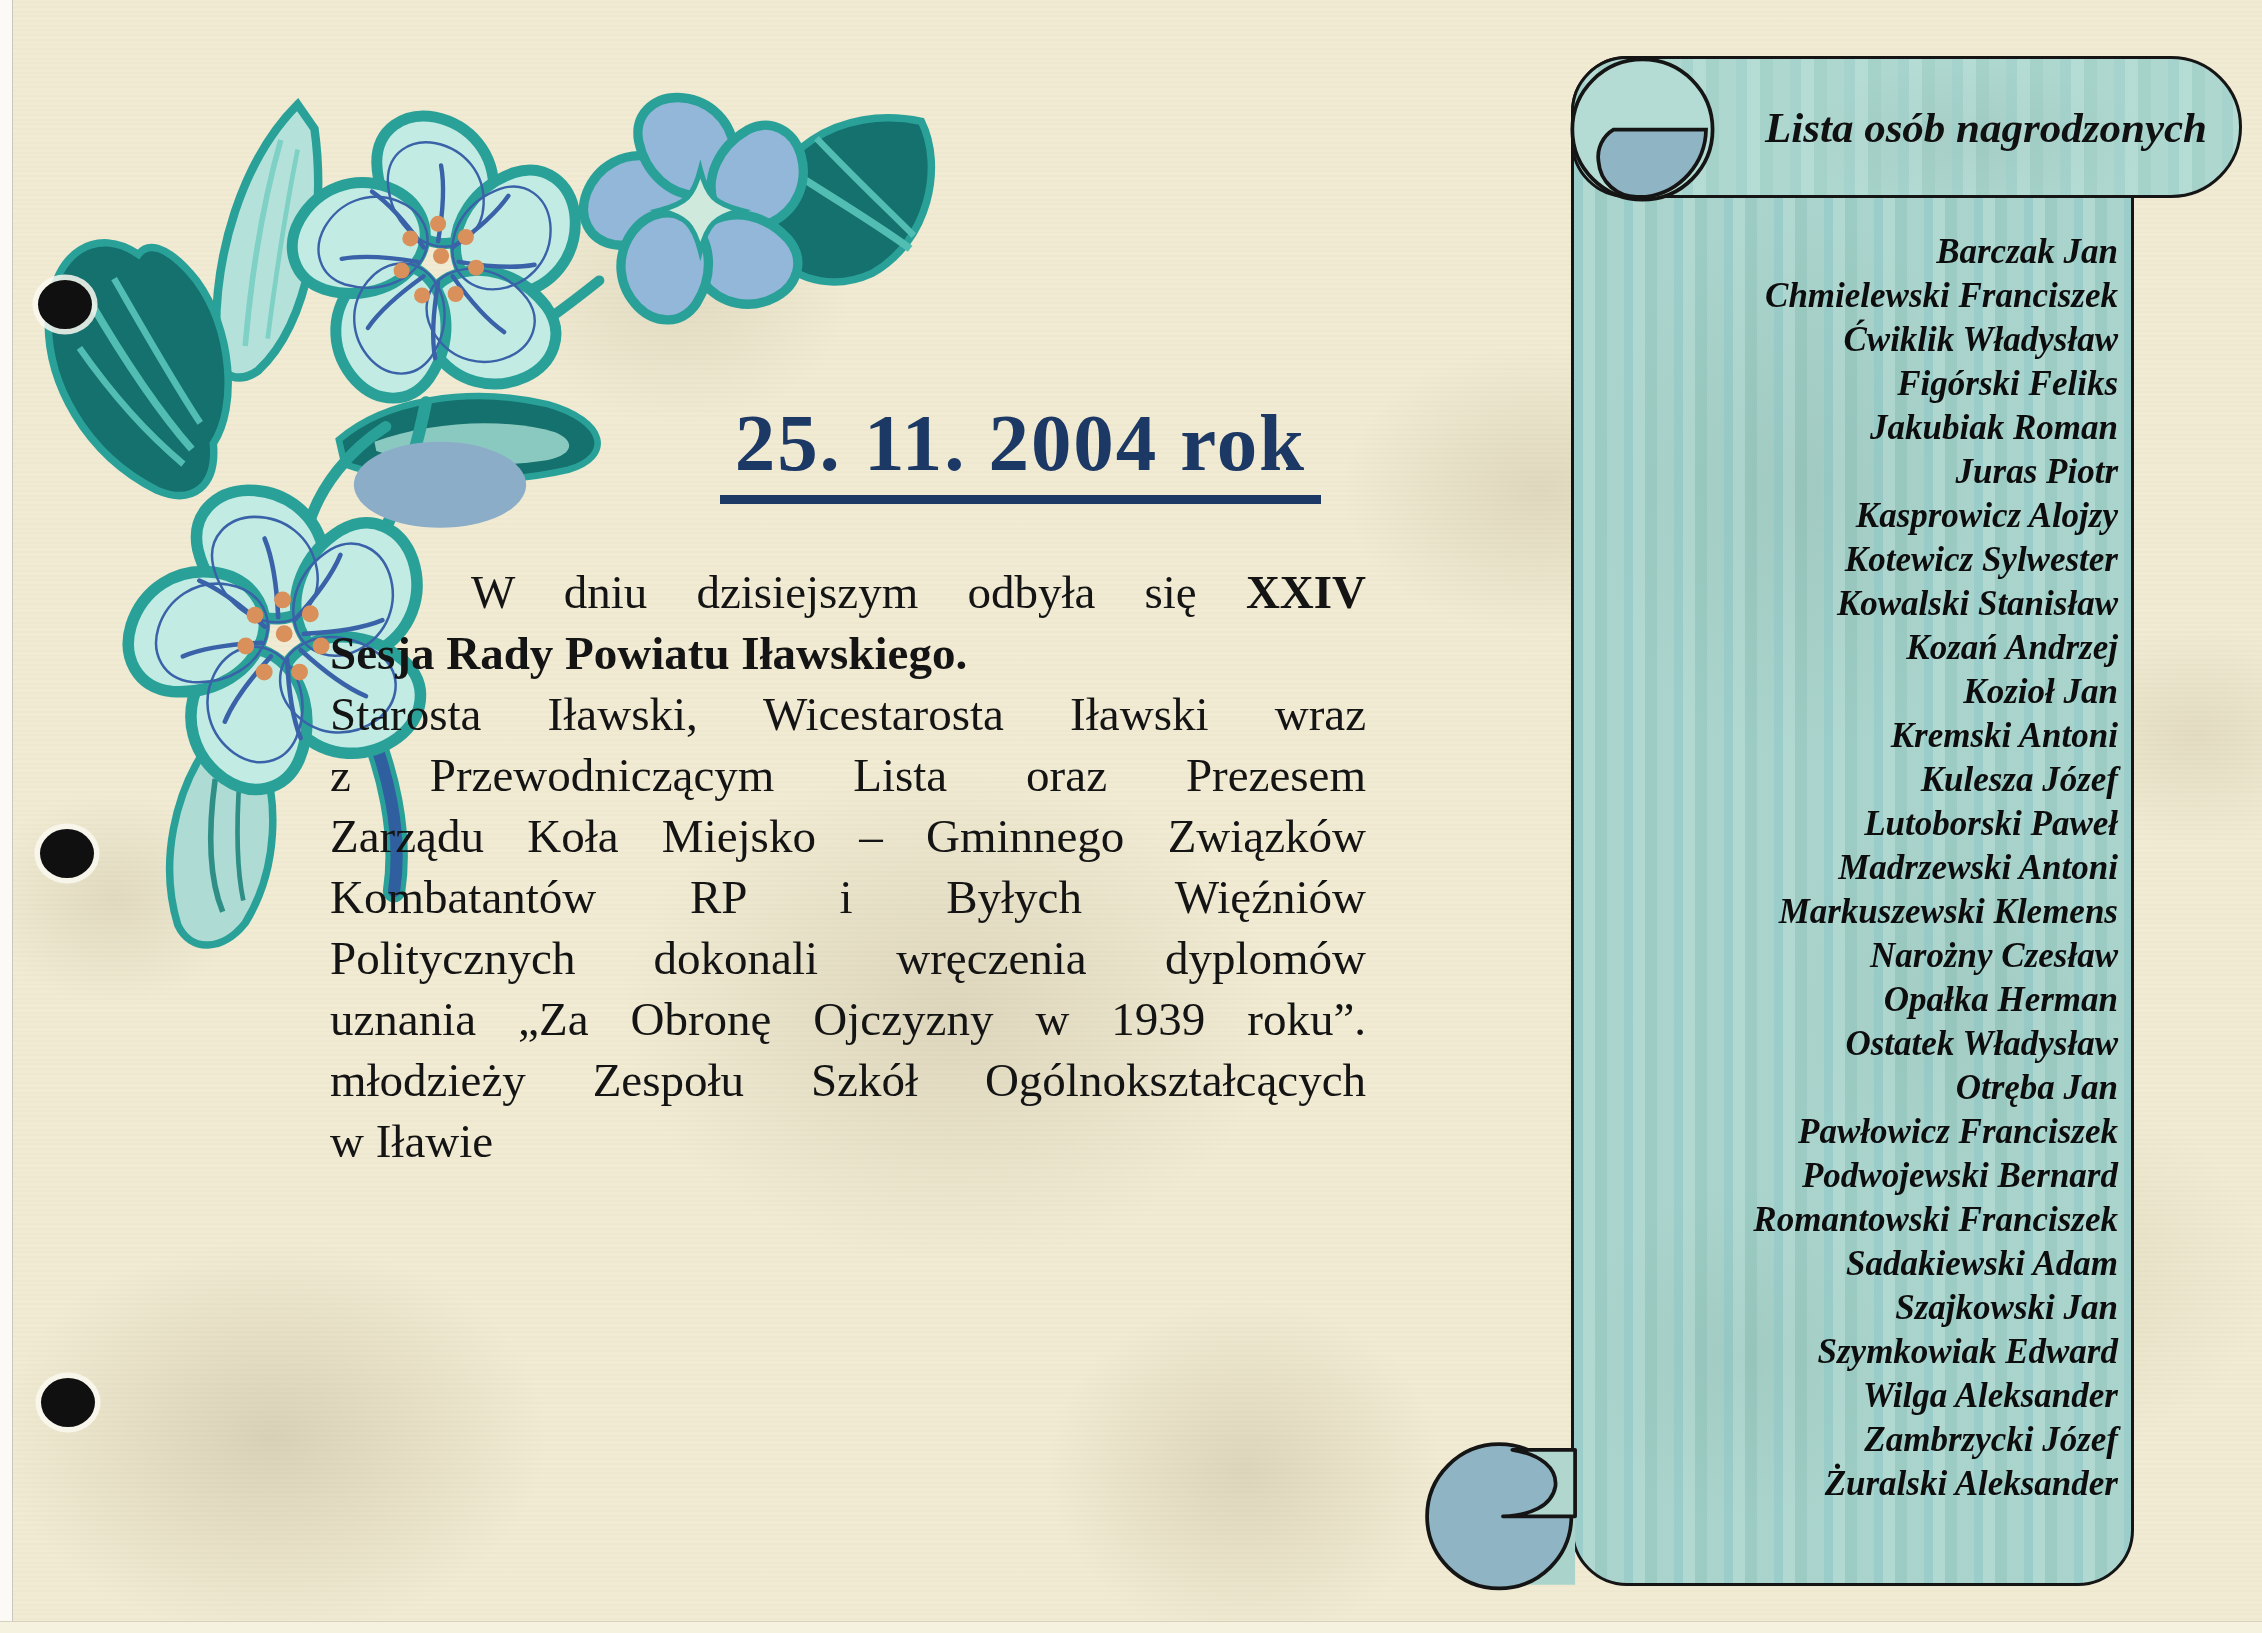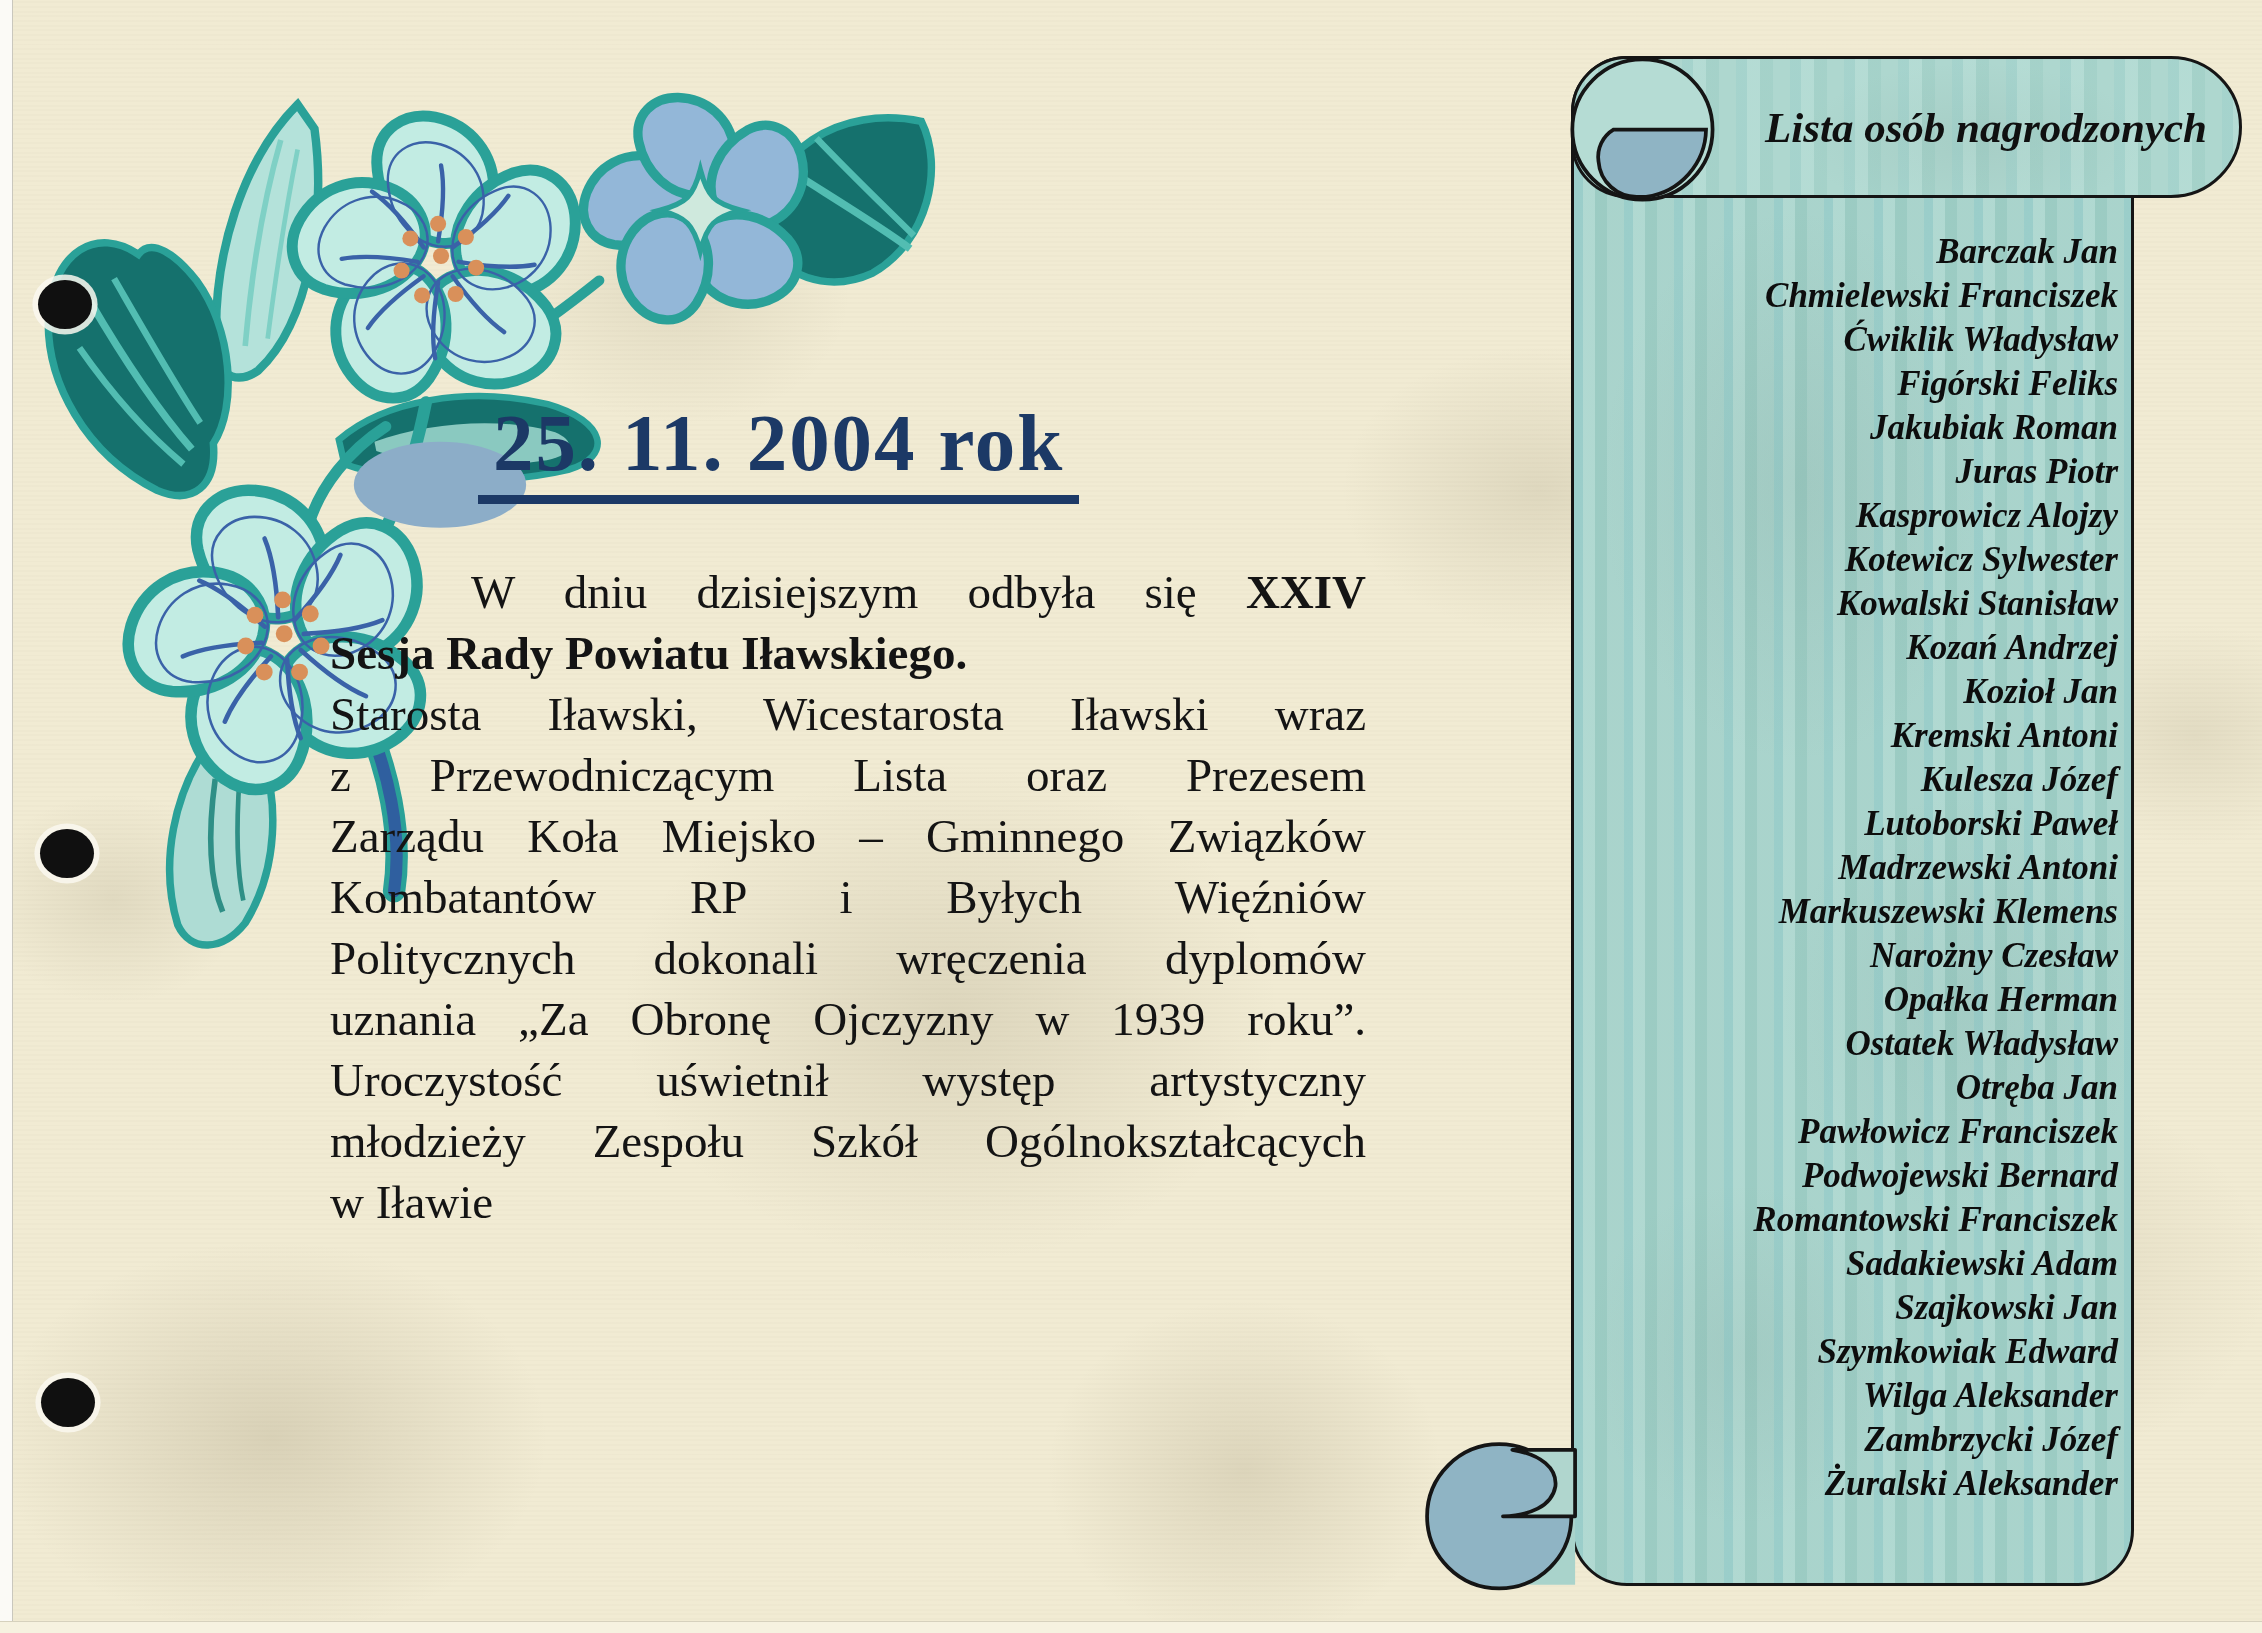--- a/index.html
+++ b/index.html
@@ -23,21 +23,21 @@
     background:#fbfaf6;border-right:0.9px solid #c9c7bd;z-index:6;}
   .scan-edge-bottom{position:absolute;left:0;top:1621px;width:100%;height:13px;
     background:#f6f2e0;border-top:0.9px solid rgba(120,110,85,.25);z-index:6;}
 
   .binder-hole{position:absolute;width:54px;height:49px;border-radius:50%;
     background:#101010;box-shadow:0 0 0 5.6px rgba(250,248,240,.85);z-index:5;}
 
   .flower{position:absolute;left:9.4px;top:23.4px;z-index:1;}
 
   
-  .title-wrap{position:absolute;left:478px;top:401px;width:843px;text-align:left;z-index:2;font-family:Liberation Serif, serif;}
+  .title-wrap{position:absolute;left:478px;top:401px;width:843px;text-align:right;z-index:2;font-family:Liberation Serif, serif;}
   .title-wrap span{display:inline-block;font-size:81px;font-weight:700;letter-spacing:1.9px;
     color:#1c3966;border-bottom:9.4px solid #1c3966;padding:0 15px 9.4px;line-height:1.05;}
   .article{position:absolute;left:330px;top:562px;width:1036px;z-index:2;
     font-size:47px;color:#141414;}
   .tline{height:61px;line-height:61px;white-space:nowrap;text-align:left;}
   .tline.just{white-space:normal;text-align:justify;text-align-last:justify;text-justify:inter-word;}
   .tline.ind{padding-left:141px;}
   .tline.ind.just{padding-left:0;text-indent:141px;}
   .tline .b{font-weight:700;}
 
@@ -298,21 +298,20 @@
 
   <div class="article">
       <div class="tline just ind"><span>W dniu dzisiejszym odbyła się </span><span class="b">XXIV</span></div>
       <div class="tline"><span class="b">Sesja Rady Powiatu Iławskiego.</span></div>
       <div class="tline just"><span>Starosta Iławski, Wicestarosta Iławski wraz</span></div>
       <div class="tline just"><span>z Przewodniczącym Lista oraz Prezesem</span></div>
       <div class="tline just"><span>Zarządu Koła Miejsko – Gminnego Związków</span></div>
       <div class="tline just"><span>Kombatantów RP i Byłych Więźniów</span></div>
       <div class="tline just"><span>Politycznych dokonali wręczenia dyplomów</span></div>
       <div class="tline just"><span>uznania „Za Obronę Ojczyzny w 1939 roku”.</span></div>
-      <div class="tline just"><span>Uroczystość uświetnił występ artystyczny</span></div>
       <div class="tline just"><span>młodzieży Zespołu Szkół Ogólnokształcących</span></div>
       <div class="tline"><span>w Iławie</span></div>
     </div>
 
   <div class="scroll-body"></div>
 
   <div class="scroll-header">
     <span>Lista osób nagrodzonych</span>
   </div>
 

